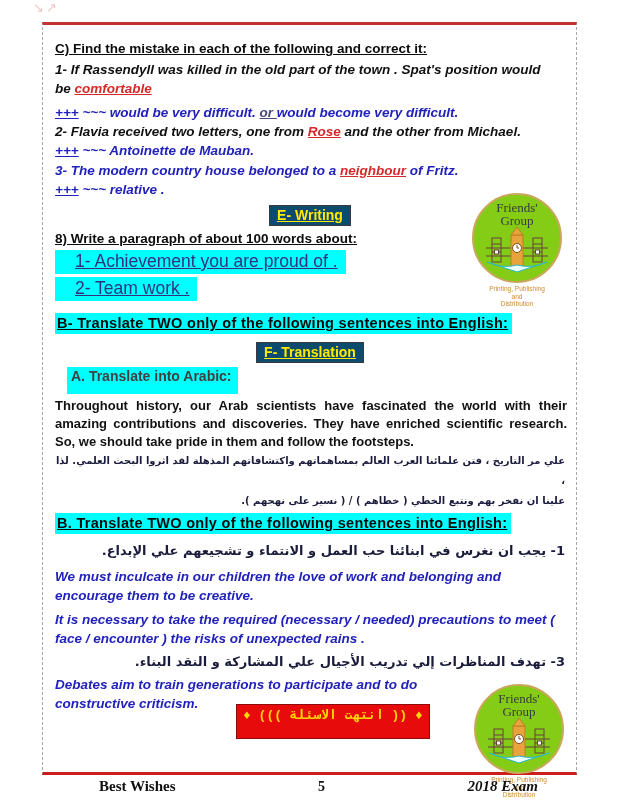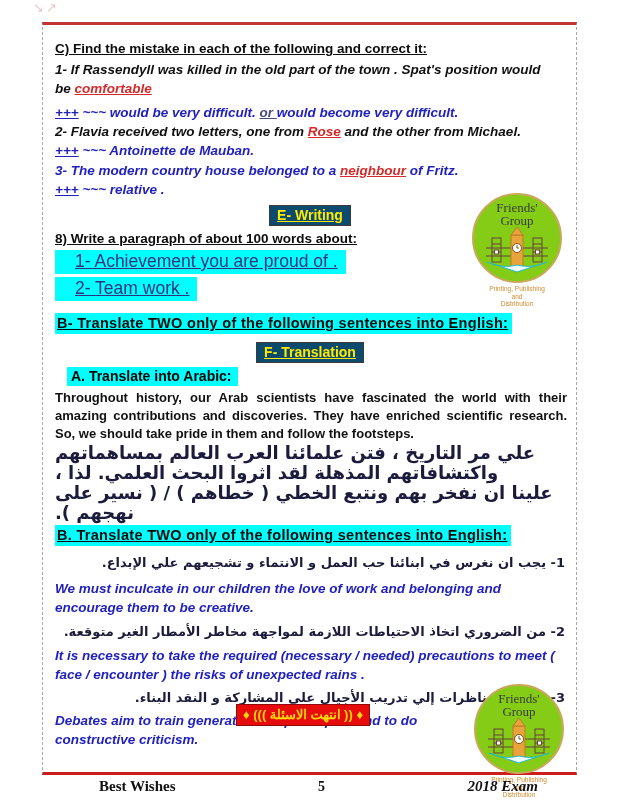--- a/index.html
+++ b/index.html
@@ -21,38 +21,38 @@
   .blue-q{color:#2121bb;}
   .mt3{margin-top:3px;}.mt5{margin-top:5px;}.mt1{margin-top:1px;}
   .banner-row{text-align:center;margin-top:6px;}
   .blue-banner{display:inline-block;background:#0c4a6e;color:#ffeb00;font-weight:bold;
         font-size:14px;padding:1px 7px 2px 7px;text-decoration:underline;border:1px solid #3a3a3a;}
   .h8{font-size:13.5px;font-weight:bold;color:#0c0c0c;text-decoration:underline;margin-top:5px;line-height:16px;}
   .topic{display:inline-block;background:#00ffff;color:#32327c;font-size:17.5px;font-weight:500;
         text-decoration:underline;padding:1px 8px 3px 20px;line-height:20px;margin-top:3px;}
   .cyan-heading{display:inline-block;background:#00ffff;color:#0b0b0b;font-weight:bold;
         font-size:14.5px;letter-spacing:.3px;text-decoration:underline;padding:2px 4px 3px 2px;margin-top:12px;}
-  .a-heading{display:inline-block;background:#00ffff;color:#000000;font-weight:bold;
-        font-size:14px;padding:1px 6px 2px 4px;margin:4px 0 0 12px;}
+  .a-heading{display:inline-block;background:#00ffff;color:#404040;font-weight:bold;
+        font-size:14px;padding:1px 6px 10px 4px;margin:4px 0 0 12px;}
   .passage{font-size:13px;font-weight:bold;color:#111;line-height:18px;margin-top:3px;width:512px;text-align:justify;}
-  .ar{direction:rtl;text-align:left;font-family:"DejaVu Sans",sans-serif;font-weight:bold;
-        color:#1b1b3c;font-size:18px;line-height:20px;}
+  .ar{direction:rtl;text-align:right;font-family:"DejaVu Sans",sans-serif;font-weight:bold;
+        color:#1b1b3c;font-size:10px;line-height:20px;}
   .ar-item{direction:rtl;text-align:right;font-family:"DejaVu Sans",sans-serif;font-weight:bold;
         color:#1b1b3c;font-size:13px;line-height:19px;}
   .mt7{margin-top:7px;}.mt4{margin-top:4px;}
   .logo{position:absolute;width:112px;text-align:center;}
   .logo-1{left:461px;top:193px;}
   .logo-2{left:463px;top:684px;}
   .logo-circle{width:90px;height:90px;border-radius:50%;border:2px solid #c9a85c;margin:0 auto;
         background:#84cc16;box-sizing:border-box;padding-top:6px;}
   .logo-title{font-family:"Liberation Serif",serif;color:#3a3a3a;font-size:13px;line-height:13px;}
   .logo-caption{color:#cf8a2e;font-size:6.5px;line-height:7.5px;margin-top:2px;}
   .end-banner{position:absolute;left:236px;top:704px;background:#e80b0b;border:1px solid #8e0b0b;
-        color:#ffd900;font-weight:bold;font-size:13px;padding:2px 6px 3px 6px;
-        font-family:Liberation Sans, sans-serif;}
+        color:#ffd900;font-weight:bold;font-size:13px;padding:2px 6px 15px 6px;
+        font-family:Liberation Mono, monospace;}
   .footer{position:absolute;left:31px;top:778px;width:535px;display:flex;align-items:baseline;
         font-family:"Liberation Serif",serif;font-weight:bold;font-size:15px;color:#111;}
   .footer .fl{margin-left:68px;}
   .footer .fc{flex:1;text-align:center;font-size:14px;}
   .footer .fr{margin-right:28px;font-style:italic;}
 </style>
 </head>
 <body>
 
 <div class="page">
@@ -110,21 +110,20 @@
     <div class="ar">علي مر التاريخ ، فتن علمائنا العرب العالم بمساهماتهم واكتشافاتهم المذهلة لقد اثروا  البحث العلمي. لذا ،</div>
     <div class="ar">علينا ان نفخر بهم  ونتبع الخطي ( خطاهم ) / ( نسير على نهجهم ).</div>
 
     <div>
       <span class="cyan-heading" style="margin-top:2px;">B. Translate TWO only of the following sentences into English:</span>
     </div>
 
     <div class="ar-item mt7">1- يجب ان نغرس في ابنائنا حب العمل و الانتماء و تشجيعهم علي الإبداع.</div>
     <div class="ansline mt7" style="width:505px;">We must inculcate in our children the love of work and belonging and encourage them to be creative.</div>
 
-    <div class="ar-item mt5">2- من الضروري اتخاذ الاحتياطات اللازمة لمواجهة مخاطر الأمطار الغير متوقعة.</div>
     <div class="ansline mt5" style="width:505px;">It is necessary to take the required (necessary / needed) precautions to meet  ( face / encounter ) the risks of unexpected rains .</div>
 
     <div class="ar-item mt4">3- تهدف المناظرات إلي تدريب الأجيال علي المشاركة و النقد البناء.</div>
     <div class="ansline mt4" style="width:420px;">Debates aim to train generations to participate and to do constructive criticism.</div>
   </div>
 
   <div class="end-banner">
     <span>♦ ((( </span><span>انتهت الاسئلة</span><span> )) ♦</span>
   </div>
 

